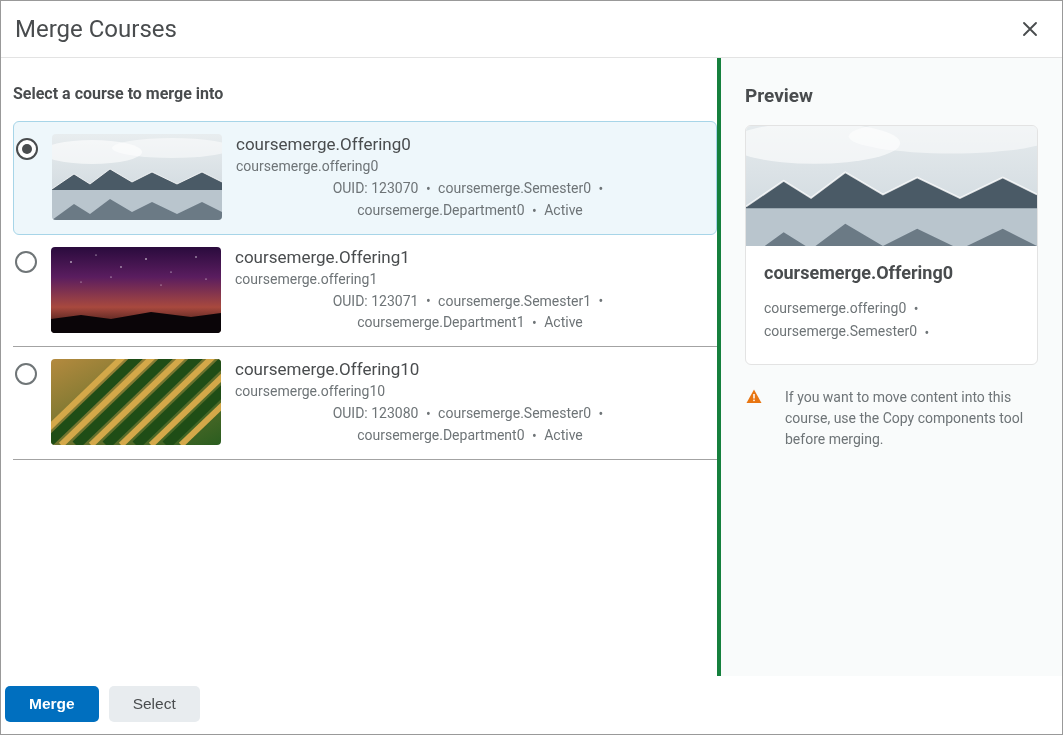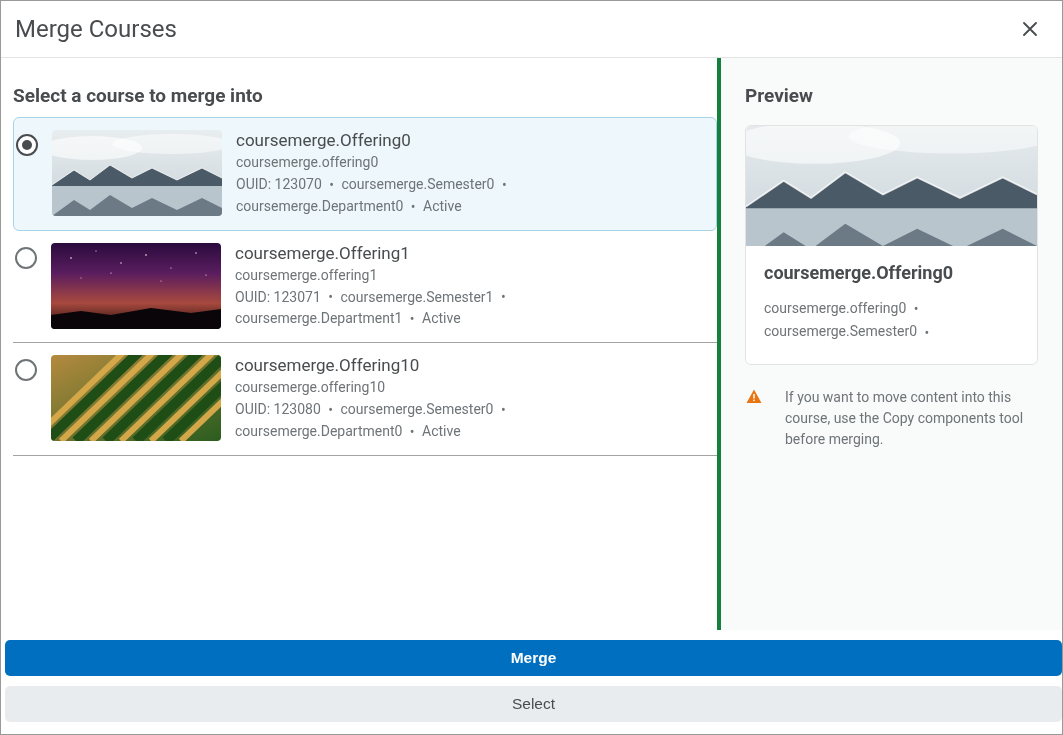--- a/index.html
+++ b/index.html
@@ -50,24 +50,24 @@
       flex: 1;
       display: flex;
       overflow: hidden;
     }
     .left-pane {
       flex: 1;
       padding: 26px 0 0 12px;
       overflow: auto;
     }
     .section-title {
-      font-size: 19px;
+      font-size: 16px;
       font-weight: 700;
       color: #494c4e;
-      margin-bottom: 10px;
+      margin-bottom: 18px;
     }
     .section-sub {
       font-size: 17px;
       color: #494c4e;
       margin-bottom: 18px;
     }
     .course-list {
       list-style: none;
     }
     .course-item {
@@ -132,20 +132,21 @@
     }
     .course-code {
       font-size: 14px;
       color: #6e7477;
       margin-bottom: 4px;
     }
     .course-meta {
       font-size: 14px;
       color: #6e7477;
       line-height: 1.5;
+      text-align: center;
     }
     .meta-sep {
       display: inline-block;
       margin: 0 4px;
       vertical-align: middle;
     }
     .right-pane {
       width: 345px;
       border-left: 4px solid #15803d;
       background: #f9fbfb;
@@ -202,21 +203,20 @@
     }
     .warning-text {
       font-size: 14px;
       color: #6e7477;
       line-height: 1.5;
     }
     .dialog-footer {
       padding: 10px 0 12px 4px;
       display: flex;
       gap: 10px;
-      flex-direction: column;
     }
     .btn {
       padding: 9px 24px;
       font-size: 15.5px;
       border-radius: 5px;
       cursor: pointer;
       border: none;
     }
     .btn-primary {
       background: #006fbf;

